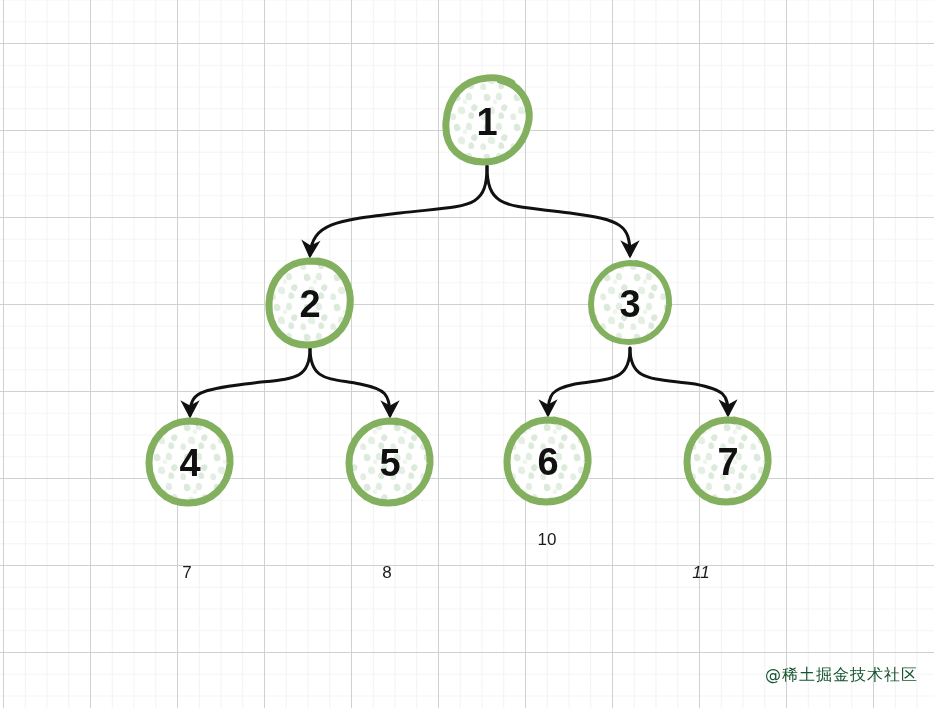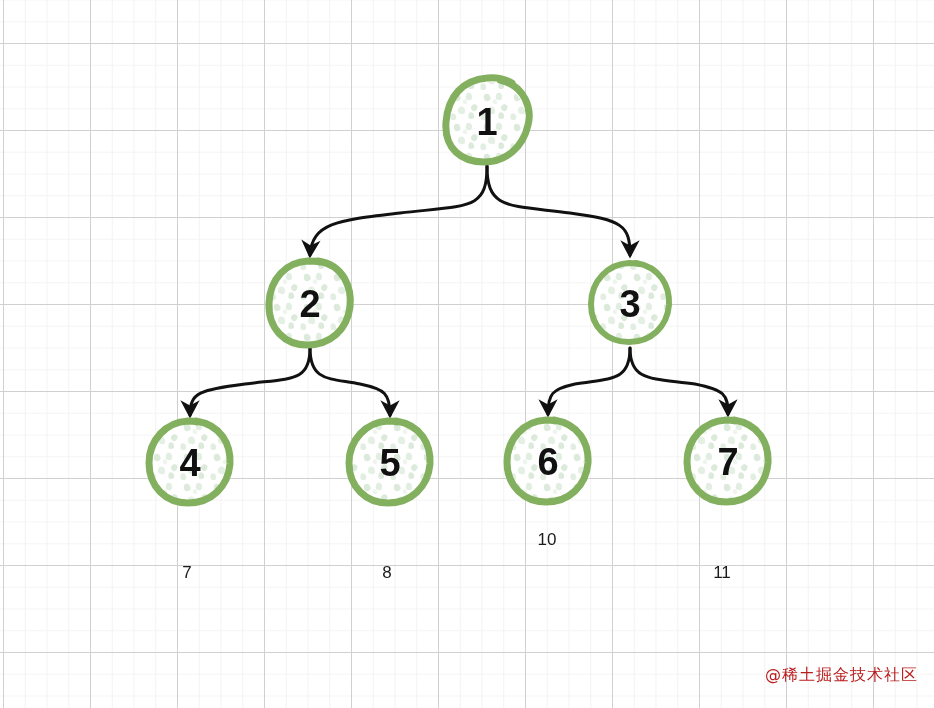--- a/index.html
+++ b/index.html
@@ -53,21 +53,21 @@
     color: #1b1b1b;
     transform: translate(-50%, -50%);
     white-space: nowrap;
   }
   #watermark {
     position: absolute;
     right: 16px;
     bottom: 22px;
     font-family: "DejaVu Sans", sans-serif;
     font-size: 16px;
-    color: #b91c1c;
+    color: #14532d;
     letter-spacing: 1px;
     white-space: nowrap;
   }
 </style>
 </head>
 <body>
 
 <div id="canvas">
 
   <div id="grid"></div>
@@ -164,17 +164,17 @@
         <path fill="none" stroke="#83b05e" stroke-width="7" stroke-linecap="round" d="M 734 420 C 759 424 769 443 768 463 C 766 486 749 502 726 502 C 704 502 687 486 687 462 C 687 439 704 421 726 420 C 729 420 732 420 735 421"></path>
         <text class="node-label" x="728" y="462">7</text>
       </g>
 
     </g>
   </svg>
 
   <div class="axis-label" style="left:187px; top:573px;">7</div>
   <div class="axis-label" style="left:387px; top:573px;">8</div>
   <div class="axis-label" style="left:547px; top:540px;">10</div>
-  <div class="axis-label" style="left:722px; top:573px;">11</div>
+  <div class="axis-label" style="left:701px; top:573px;font-style:italic;">11</div>
 
   <div id="watermark">@稀土掘金技术社区</div>
 
 </div>
 
 </body></html>

